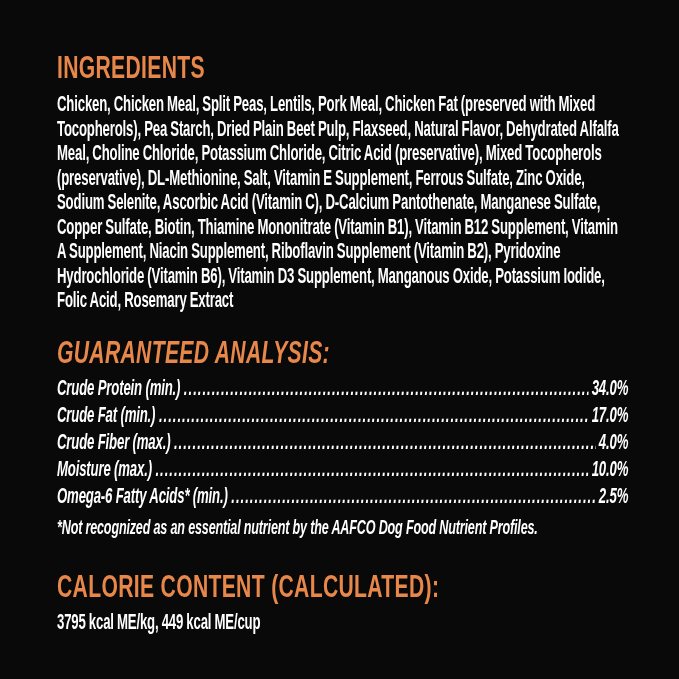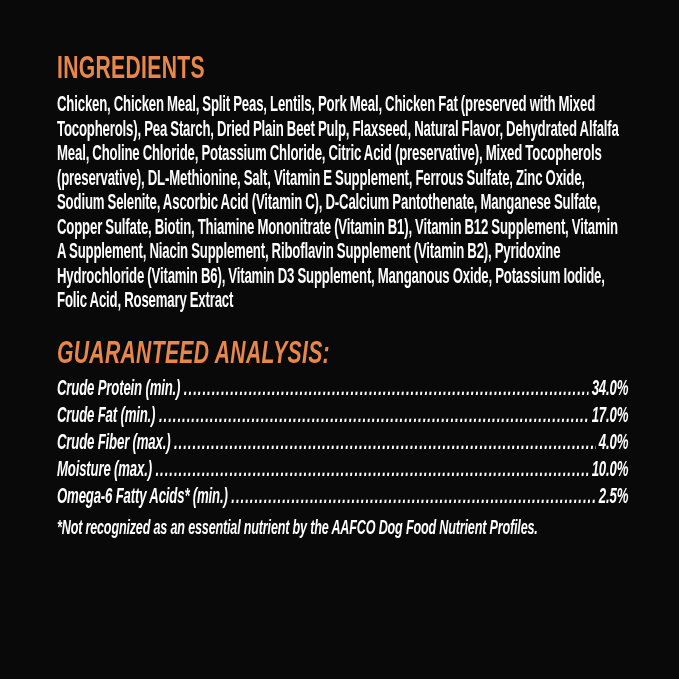--- a/index.html
+++ b/index.html
@@ -114,14 +114,18 @@
       <div class="row">
         <span class="label">Omega-6 Fatty Acids* (min.)</span>
         <span class="dots"></span>
         <span class="value">2.5%</span>
       </div>
 
       <p class="footnote">*Not recognized as an essential nutrient by the AAFCO Dog Food Nutrient Profiles.</p>
     </div>
   </section>
 
+  <section class="section-cal">
+    <h1 class="heading cxh">CALORIE CONTENT (CALCULATED):</h1>
+    <p class="body cx cal-body">3795 kcal ME/kg, 449 kcal ME/cup</p>
+  </section>
 
 </div>
 
 </body></html>

